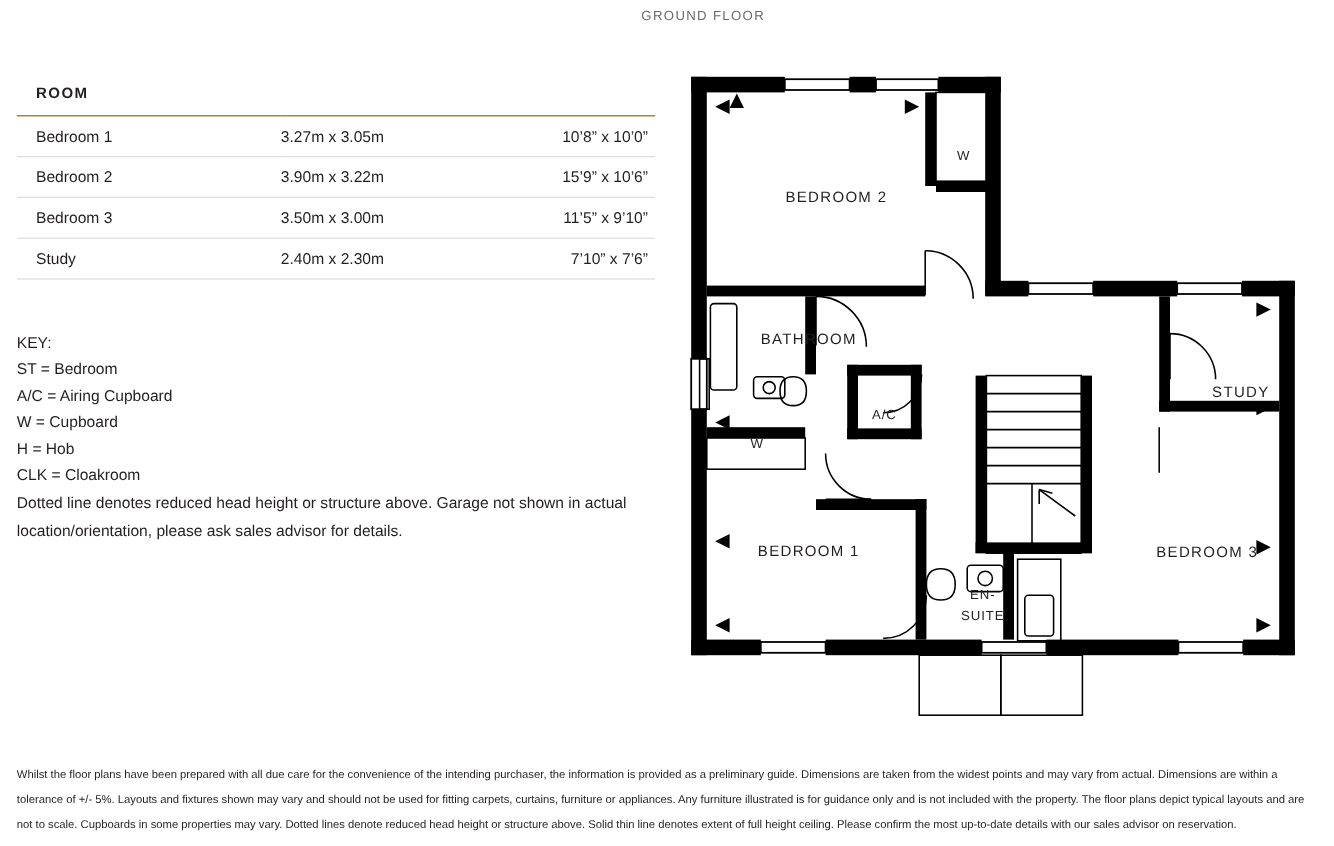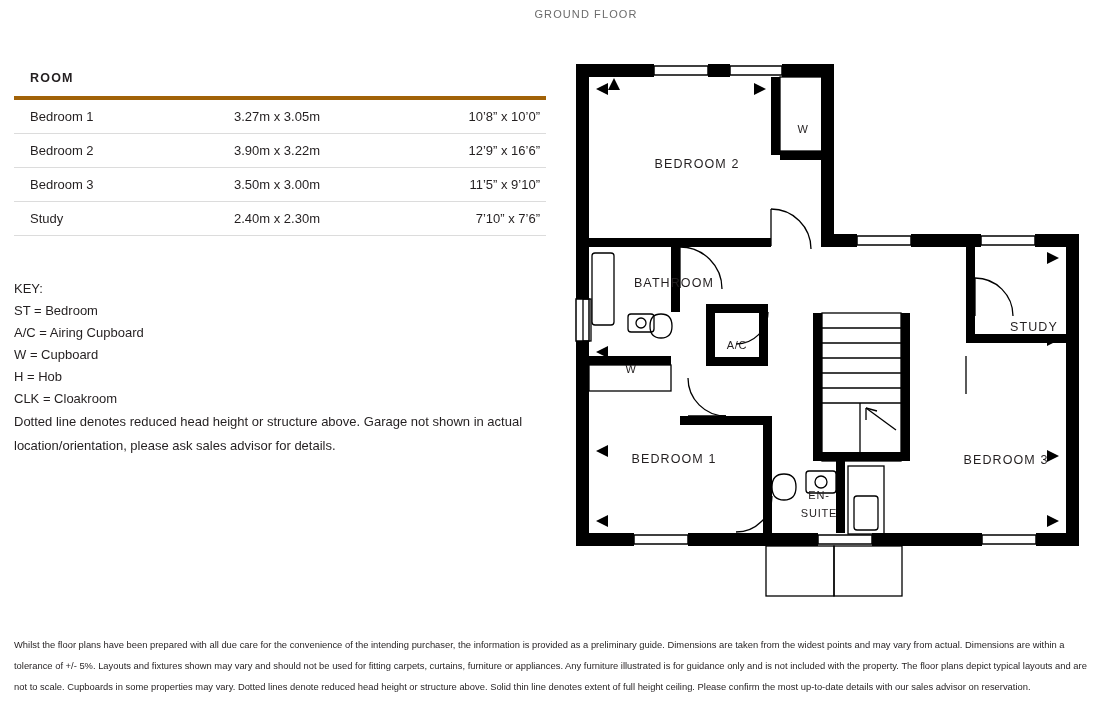--- a/index.html
+++ b/index.html
@@ -54,21 +54,21 @@
   .room-table {
     width: 532px;
     border-collapse: collapse;
   }
   .room-table th {
     text-align: left;
     font-size: 12.5px;
     letter-spacing: 1.2px;
     font-weight: bold;
     padding: 5px 0 11px 16px;
-    border-bottom: 4px solid #a16207;
+    border-bottom: 1px solid #a16207;
     text-transform: uppercase;
   }
   .room-table td {
     font-size: 13px;
     padding: 9px 0 9px 16px;
     border-bottom: 1px solid #dcdcdc;
     color: #231f20;
   }
   .room-table td.metric {
     padding-left: 0;
@@ -150,21 +150,21 @@
     </thead>
     <tbody>
       <tr>
         <td>Bedroom 1</td>
         <td class="metric">3.27m x 3.05m</td>
         <td class="imperial">10’8” x 10’0”</td>
       </tr>
       <tr>
         <td>Bedroom 2</td>
         <td class="metric">3.90m x 3.22m</td>
-        <td class="imperial">12’9” x 16’6”</td>
+        <td class="imperial">15’9” x 10’6”</td>
       </tr>
       <tr>
         <td>Bedroom 3</td>
         <td class="metric">3.50m x 3.00m</td>
         <td class="imperial">11’5” x 9’10”</td>
       </tr>
       <tr>
         <td>Study</td>
         <td class="metric">2.40m x 2.30m</td>
         <td class="imperial">7’10” x 7’6”</td>

